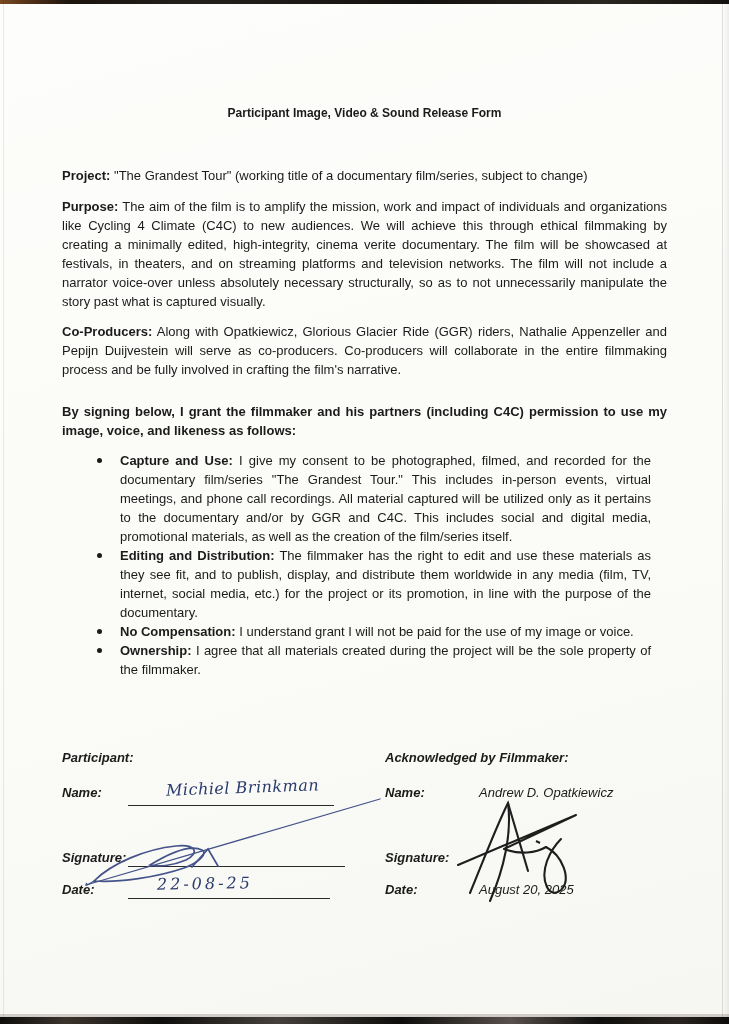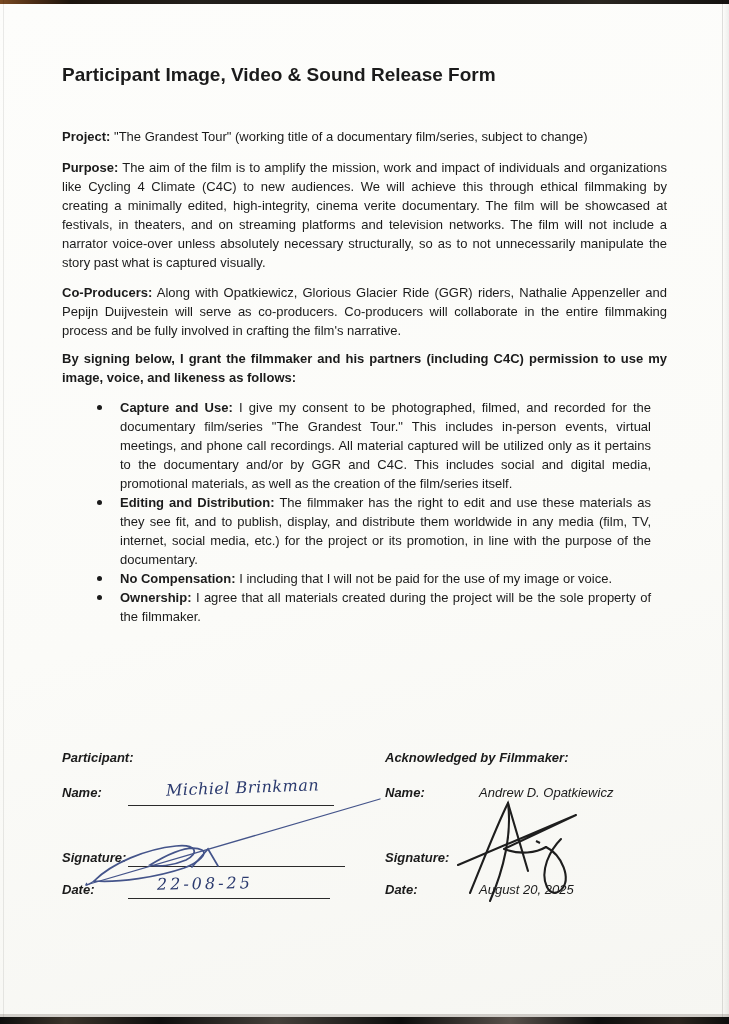--- a/index.html
+++ b/index.html
@@ -21,27 +21,27 @@
   .edge-top{position:absolute;top:0;left:0;right:0;height:4px;
     background:linear-gradient(90deg,#7a4a22 0px,#4a2c15 35px,#1c140d 70px,#23201c 200px,#141210 420px,#2a2620 600px,#141210 100%);}
   .edge-bottom{position:absolute;bottom:0;left:0;right:0;height:7px;
     background:linear-gradient(90deg,#0e0e0d 0%,#3a332a 9%,#0f0e0d 22%,#45403a 38%,#0d0d0c 55%,#58504a 70%,#0e0e0d 82%,#2a241e 93%,#0c0c0b 100%);}
   .edge-bottom-haze{position:absolute;bottom:7px;left:0;right:0;height:3px;background:rgba(90,80,70,.25);}
   .edge-left{position:absolute;top:0;bottom:0;left:3px;width:1px;background:rgba(0,0,0,.08);}
   .edge-right-line{position:absolute;top:0;bottom:0;right:6px;width:1px;background:rgba(0,0,0,.12);}
   .edge-right-shade{position:absolute;top:0;bottom:0;right:0;width:6px;background:linear-gradient(90deg,rgba(0,0,0,0),rgba(0,0,0,.06));}
 
   .content{position:absolute;left:62px;right:62px;top:0;font-size:13px;line-height:19px;}
-  .doc-title{margin:0;padding-top:65px;font-size:19px;font-weight:700;line-height:19px;}
+  .doc-title{margin:0;padding-top:104px;text-align:center;font-size:12px;font-weight:700;line-height:19px;}
   p{margin:0;text-align:justify;}
   .p-project{margin-top:43px;}
   .p-filmmaker{margin-top:11px;}
   .p-purpose{margin-top:12px;}
   .p-coprod{margin-top:11px;}
-  .p-grant{margin-top:9px;font-weight:700;}
+  .p-grant{margin-top:23px;font-weight:700;}
   b{font-weight:700;}
 
   ul.terms{margin:11px 16px 0 0;padding:0;list-style:none;}
   ul.terms li{position:relative;padding-left:58px;text-align:justify;}
   ul.terms li::before{content:"";position:absolute;left:35px;top:7px;width:5px;height:5px;border-radius:50%;background:var(--text_color);}
 
   .p-confirm{margin-top:12px;font-weight:700;}
 
   
   .sign-block{position:absolute;left:62px;right:62px;top:745px;height:190px;font-size:13px;line-height:13px;}
@@ -77,21 +77,21 @@
 
     <p class="p-purpose"><b>Purpose:</b> <span>The aim of the film is to amplify the mission, work and impact of individuals and organizations like Cycling 4 Climate (C4C) to new audiences. We will achieve this through ethical filmmaking by creating a minimally edited, high-integrity, cinema verite documentary. The film will be showcased at festivals, in theaters, and on streaming platforms and television networks. The film will not include a narrator voice-over unless absolutely necessary structurally, so as to not unnecessarily manipulate the story past what is captured visually.</span></p>
 
     <p class="p-coprod"><b>Co-Producers:</b> <span>Along with Opatkiewicz, Glorious Glacier Ride (GGR) riders, Nathalie Appenzeller and Pepijn Duijvestein will serve as co-producers. Co-producers will collaborate in the entire filmmaking process and be fully involved in crafting the film's narrative.</span></p>
 
     <p class="p-grant">By signing below, I grant the filmmaker and his partners (including C4C) permission to use my image, voice, and likeness as follows:</p>
 
     <ul class="terms">
       <li><b>Capture and Use:</b> <span>I give my consent to be photographed, filmed, and recorded for the documentary film/series "The Grandest Tour." This includes in-person events, virtual meetings, and phone call recordings. All material captured will be utilized only as it pertains to the documentary and/or by GGR and C4C. This includes social and digital media, promotional materials, as well as the creation of the film/series itself.</span></li>
       <li><b>Editing and Distribution:</b> <span>The filmmaker has the right to edit and use these materials as they see fit, and to publish, display, and distribute them worldwide in any media (film, TV, internet, social media, etc.) for the project or its promotion, in line with the purpose of the documentary.</span></li>
-      <li><b>No Compensation:</b> <span>I including that I will not be paid for the use of my image or voice.</span></li>
+      <li><b>No Compensation:</b> <span>I understand grant I will not be paid for the use of my image or voice.</span></li>
       <li><b>Ownership:</b> <span>I agree that all materials created during the project will be the sole property of the filmmaker.</span></li>
     </ul>
 
 
   </div>
 
   <div class="sign-block">
 
     <div class="sb lbl" style="left:0;top:6px;">Participant:</div>
 

